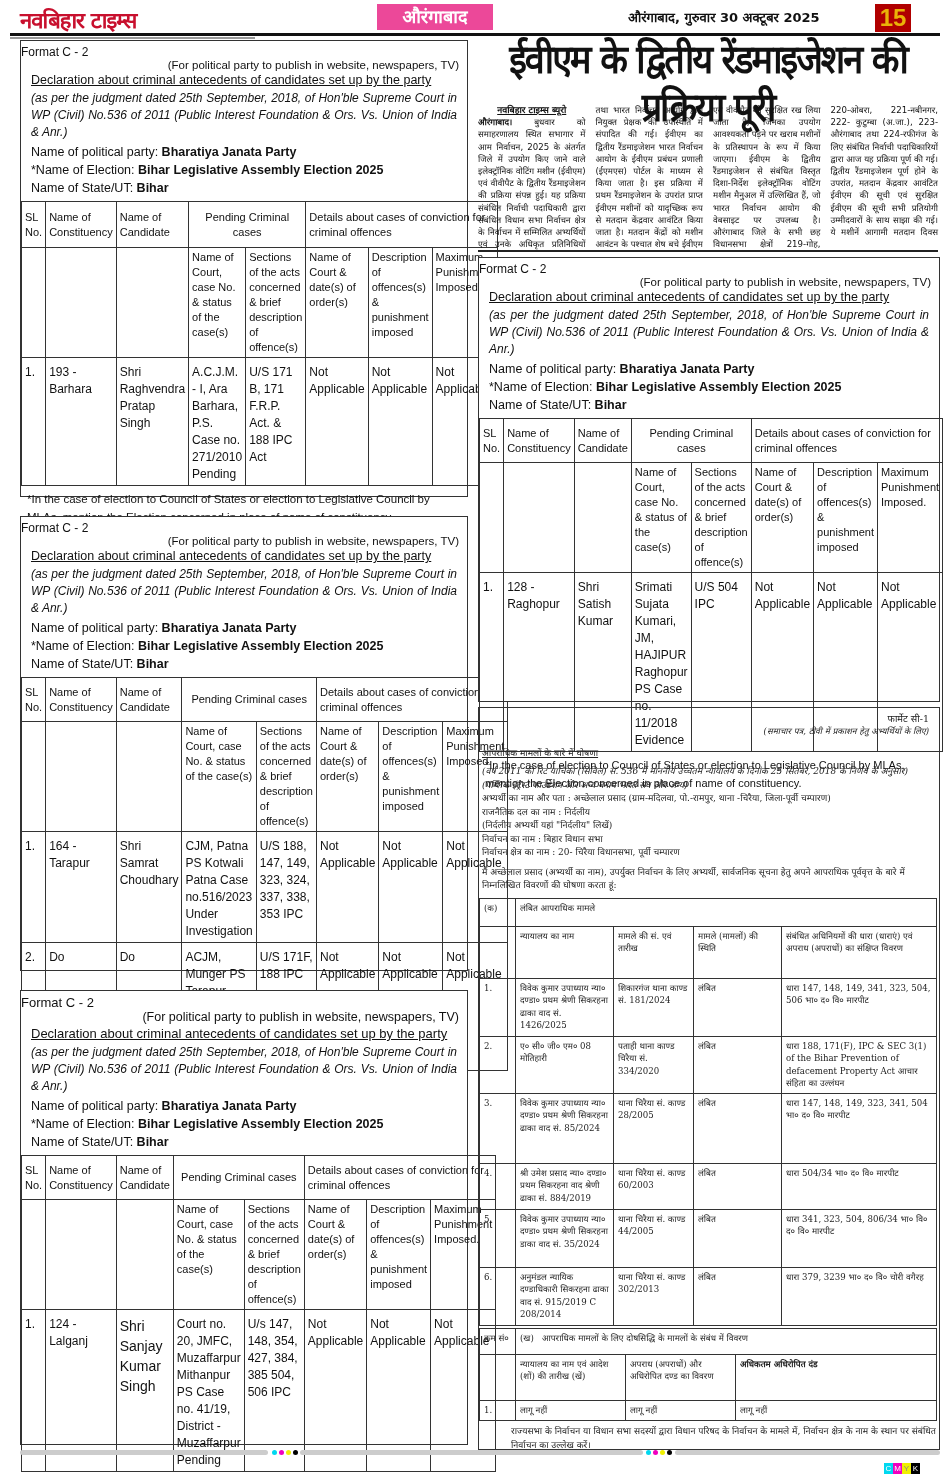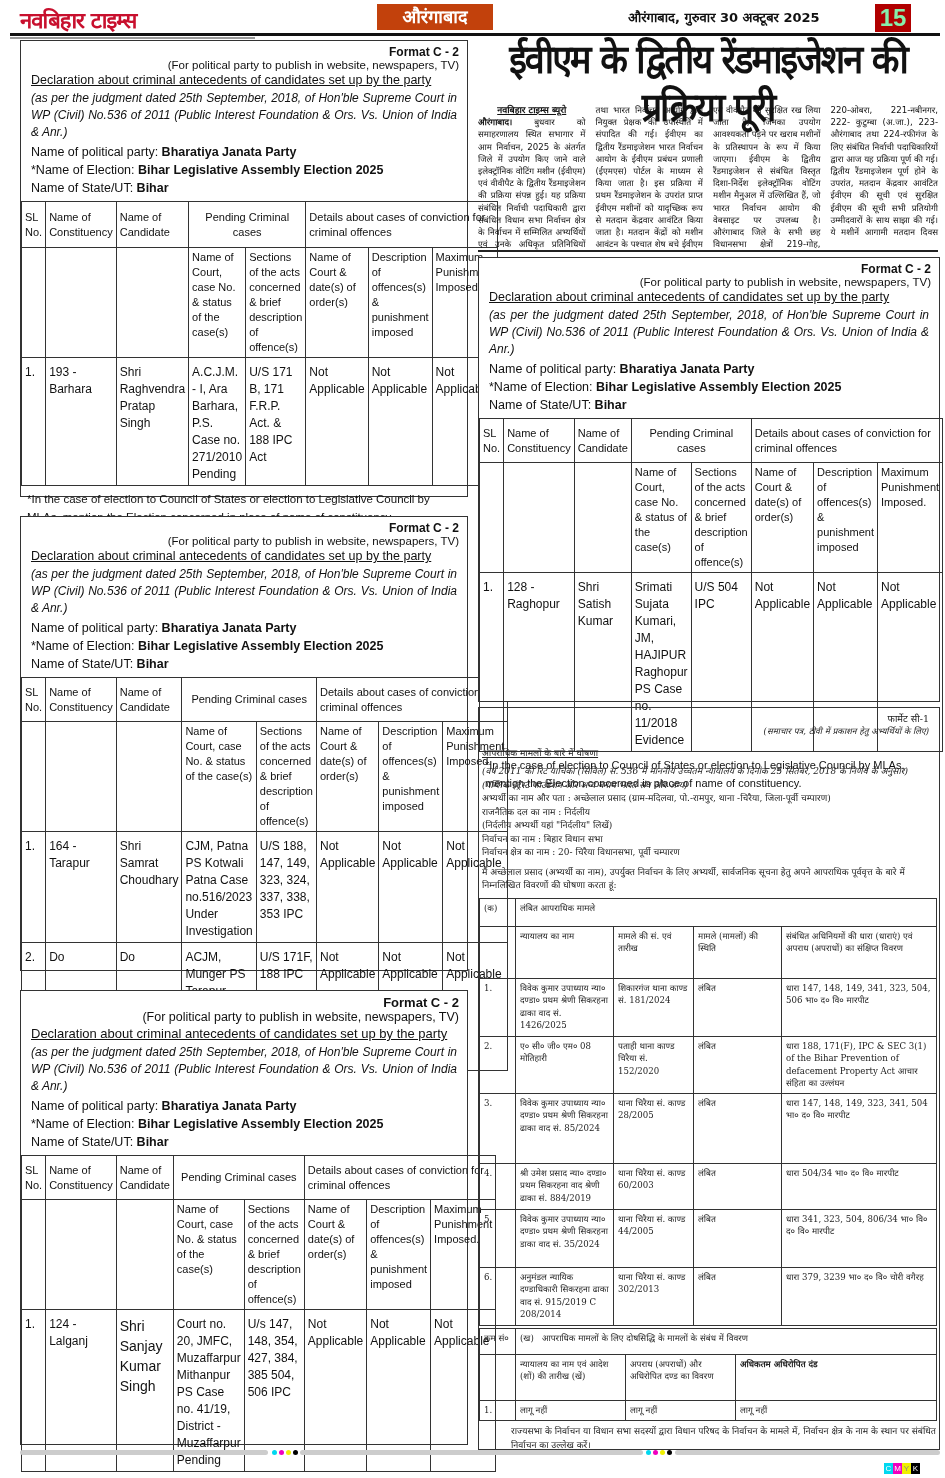--- a/index.html
+++ b/index.html
@@ -1,26 +1,26 @@
 <!DOCTYPE html>
 <html><head>
 <meta charset="utf-8">
 <style>
 *{box-sizing:border-box;margin:0;padding:0}
 body{width:945px;height:1478px;background:#fff;font-family:"Liberation Sans",sans-serif;color:#111;position:relative;overflow:hidden}
 .masthead{position:absolute;left:0;top:0;width:945px;height:47px}
 .brand{position:absolute;left:20px;top:4px;font-size:22px;font-weight:bold;color:#c8102e;font-family:"DejaVu Sans",sans-serif;letter-spacing:-1px}
-.cityband{position:absolute;left:377px;top:4px;width:116px;height:26px;background:#c2410c;color:#fff;font-weight:bold;font-size:18px;text-align:center;line-height:26px;font-family:"DejaVu Sans",sans-serif}
+.cityband{position:absolute;left:377px;top:4px;width:116px;height:26px;background:#ec4899;color:#fff;font-weight:bold;font-size:18px;text-align:center;line-height:26px;font-family:"DejaVu Sans",sans-serif}
 .dateline{position:absolute;left:628px;top:8px;font-size:13px;font-weight:bold;font-family:"DejaVu Sans",sans-serif}
-.pageno{position:absolute;left:875px;top:4px;width:36px;height:28px;background:#b00000;color:#86efac;font-weight:bold;font-size:24px;text-align:center;line-height:28px}
+.pageno{position:absolute;left:875px;top:4px;width:36px;height:28px;background:#b00000;color:#eab308;font-weight:bold;font-size:24px;text-align:center;line-height:28px}
 .rule1{position:absolute;left:10px;top:33px;width:930px;height:3px;background:#111}
 .rule2{position:absolute;left:10px;top:37px;width:245px;height:2px;background:#999}
 
 .box{position:absolute;border:1.5px solid #333;background:#fff;padding:4px 0 0 0}
-.fmt{text-align:right;font-weight:bold;font-size:12px;padding-right:8px}
+.fmt{text-align:left;font-weight:normal;font-size:12px;padding-right:8px}
 .sub{text-align:right;font-size:11.5px;padding-right:8px}
 .decl{font-size:12.5px;text-decoration:underline;padding-left:10px;margin-top:2px}
 .judg{font-size:12px;font-style:italic;padding:3px 10px 0 10px;line-height:17px;text-align:justify}
 .line{font-size:12.5px;padding-left:10px;margin-top:4px}
 .line b{font-weight:bold}
 table.c2{border-collapse:collapse;width:100%;margin-top:6px;font-size:11px;font-family:"Liberation Sans Narrow","Liberation Sans",sans-serif}
 table.c2 td{border:1px solid #333;vertical-align:top;padding:2px 3px;line-height:15px}
 table.c2 .h{vertical-align:middle}
 table.c2 .row td{font-size:12px;line-height:17px;padding-top:6px}
 .foot{font-size:11.5px;padding:4px 6px;line-height:18px}
@@ -316,21 +316,21 @@
     <tr style="height:58px">
           <td>1.</td>
           <td>विवेक कुमार उपाध्याय न्या० दण्डा० प्रथम श्रेणी सिकरहना ढाका वाद सं. 1426/2025</td>
           <td>शिकारगंज थाना काण्ड सं. 181/2024</td>
           <td>लंबित</td>
           <td>धारा 147, 148, 149, 341, 323, 504, 506 भा० द० वि० मारपीट</td>
         </tr>
     <tr style="height:52px">
           <td>2.</td>
           <td>ए० सी० जी० एम० 08 मोतिहारी</td>
-          <td>पताही थाना काण्ड चिरैया सं. 152/2020</td>
+          <td>पताही थाना काण्ड चिरैया सं. 334/2020</td>
           <td>लंबित</td>
           <td>धारा 188, 171(F), IPC &amp; SEC 3(1) of the Bihar Prevention of defacement Property Act आचार संहिता का उल्लंघन</td>
         </tr>
     <tr style="height:70px">
           <td>3.</td>
           <td>विवेक कुमार उपाध्याय न्या० दण्डा० प्रथम श्रेणी सिकरहना ढाका वाद सं. 85/2024</td>
           <td>थाना चिरैया सं. काण्ड 28/2005</td>
           <td>लंबित</td>
           <td>धारा 147, 148, 149, 323, 341, 504 भा० द० वि० मारपीट</td>
         </tr>

